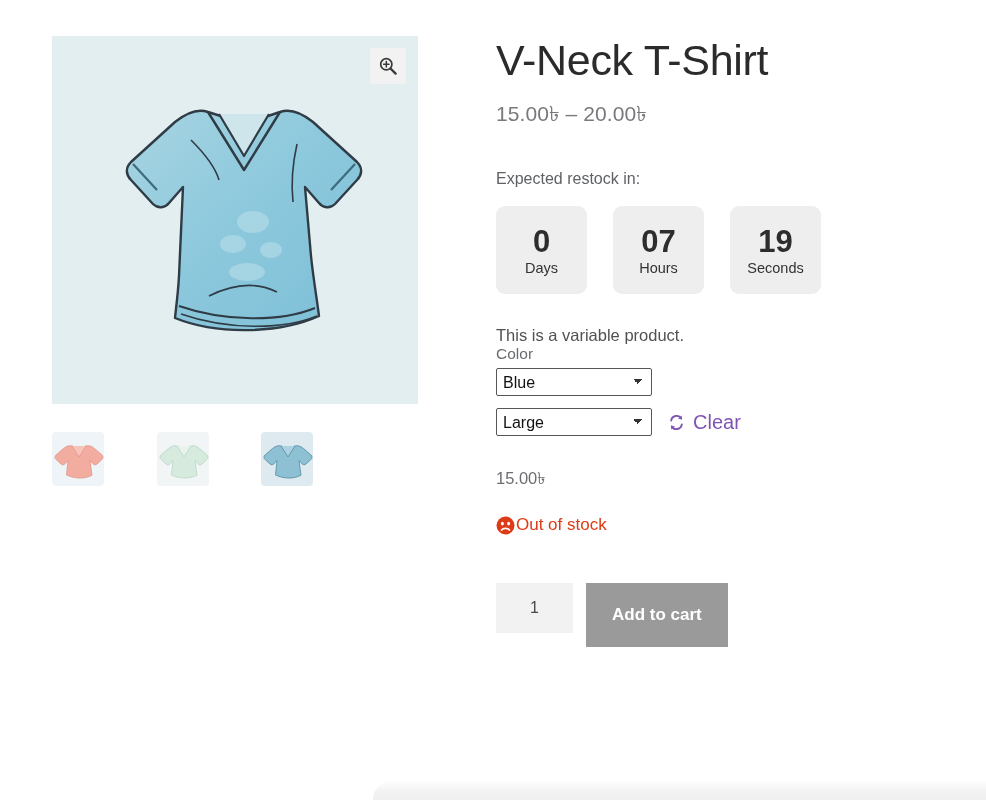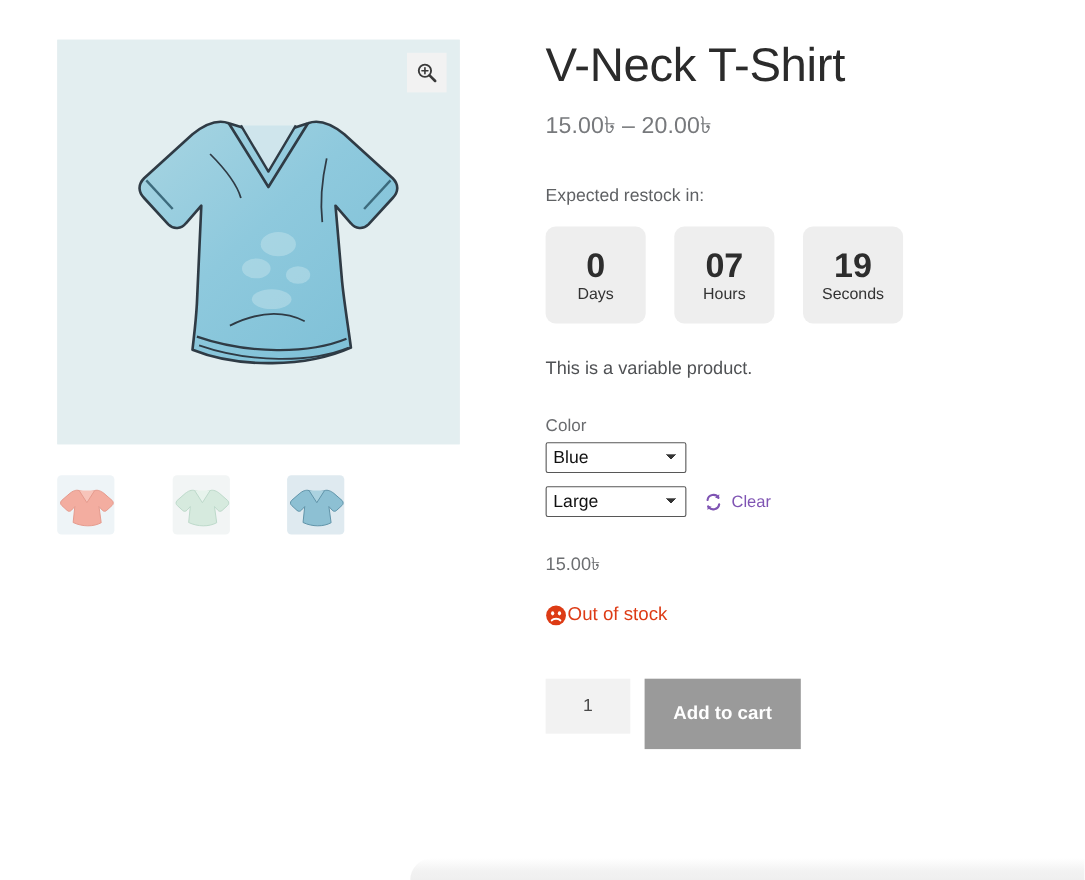--- a/index.html
+++ b/index.html
@@ -144,35 +144,34 @@
     line-height: 1;
   }
 
   .variable-note {
     margin-top: 32px;
     font-size: 16.5px;
     color: #4f5154;
   }
 
   .variations {
-    margin-top: 34px;
   }
   .var-row { margin-bottom: 12px; }
   .var-label {
     font-size: 15.5px;
     color: #6a6c6f;
     margin-bottom: 5px;
   }
   .var-control {
     display: flex;
     align-items: center;
     gap: 16px;
   }
   select.var-select {
-    width: 128px;
+    width: 156px;
     height: 28px;
     font-family: "Liberation Sans", sans-serif;
     font-size: 16px;
     color: #111111;
     padding: 0 22px 0 6px;
     border: 1px solid #575757;
     border-radius: 2px;
     background-color: #ffffff;
     background-image:
       linear-gradient(45deg, transparent 50%, #333 50%),
@@ -183,23 +182,24 @@
     background-size: 5px 5px, 5px 5px;
     background-repeat: no-repeat;
     -webkit-appearance: none;
     -moz-appearance: none;
     appearance: none;
     cursor: pointer;
   }
 
   .clear-link {
     display: inline-flex;
+    align-items: center;
     gap: 8px;
     color: #7f54b3;
-    font-size: 15px;
+    font-size: 20px;
     text-decoration: none;
     cursor: pointer;
   }
   .clear-link svg { width: 17px; height: 17px; display: block; }
 
   .single-price {
     margin-top: 30px;
     font-size: 16.5px;
     color: #6c6e71;
   }

